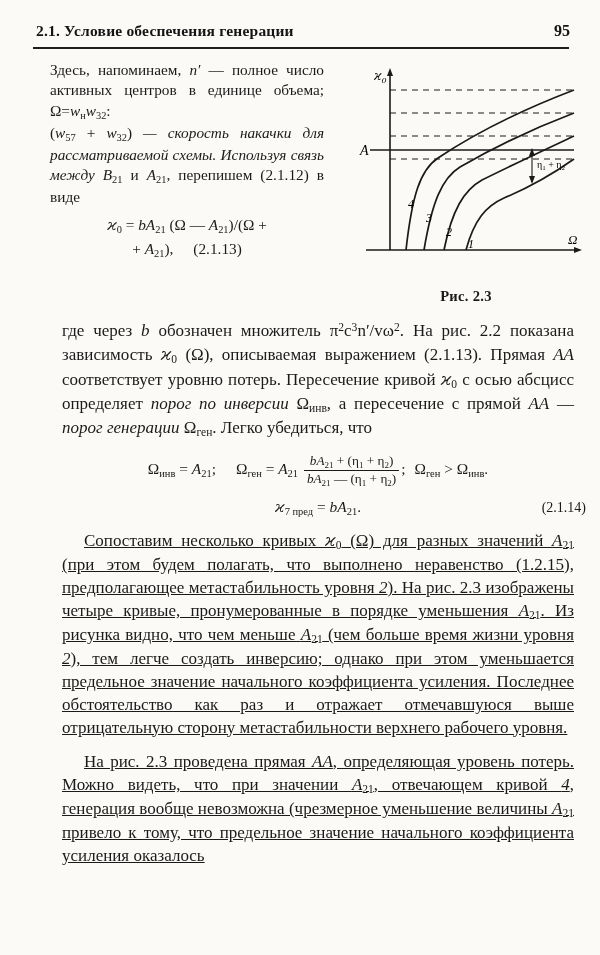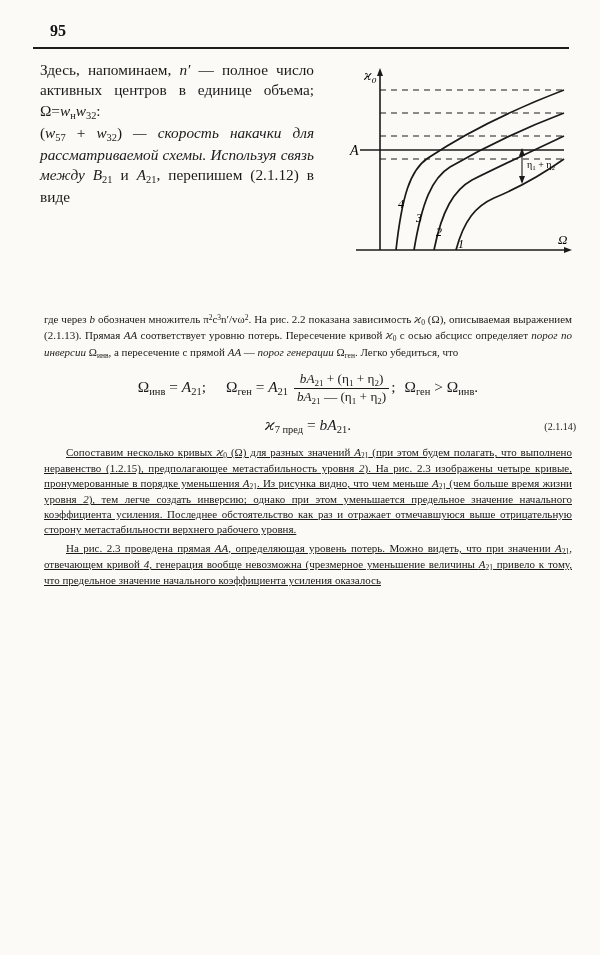--- a/index.html
+++ b/index.html
@@ -50,21 +50,21 @@
     position: absolute;
     top: 47px;
     left: 33px;
     width: 536px;
     height: 1.6px;
     background: #1d1d1d;
   }
   .content {
     position: absolute;
     top: 60px;
-    left: 40px;
+    left: 50px;
     width: 536px;
   }
 
   
   .toprow {
     position: relative;
     min-height: 248px;
   }
   .topleft {
     width: 274px;
@@ -89,39 +89,39 @@
   }
   .figcap {
     margin-top: 6px;
     text-align: center;
     font-weight: bold;
     font-size: 14.6px;
     letter-spacing: .3px;
   }
 
   .body-text {
-    font-size: 11px;
+    font-size: 17px;
     line-height: 1.345;
     text-align: justify;
-    margin: 4px;
+    margin: 12px;
   }
   .body-text.indent { text-indent: 22px; text-decoration: underline; }
 
   .eq-block {
     margin: 10px 0 10px 0;
     text-align: center;
     font-size: 15.4px;
     position: relative;
   }
   .eq-num {
     position: absolute;
     right: 0;
     top: 50%;
     transform: translateY(-50%);
-    font-size: 10px;
+    font-size: 14px;
   }
 
   i, .it { font-style: italic; }
   .sub {
     font-size: 0.68em;
     vertical-align: -0.3em;
     font-style: normal;
   }
   .sup {
     font-size: 0.68em;
@@ -141,32 +141,37 @@
   .kappa { font-family: "DejaVu Serif", serif; font-style: italic; }
   .gap { display: inline-block; width: 20px; }
   .gap-s { display: inline-block; width: 9px; }
 </style>
 </head>
 <body>
 
 <div class="page">
 
   <div class="header">
+    <span class="header-title">2.1. Условие обеспечения генерации</span>
     <span class="header-page">95</span>
   </div>
   <div class="header-rule"></div>
 
   <div class="content">
 
     <div class="toprow">
 
       <div class="topleft">
         <p><span>Здесь, напоминаем, </span><i>n′</i><span> — полное число активных центров в единице объема; Ω=</span><i>w</i><span class="sub">н</span><i>w</i><span class="sub">32</span><span>:</span><br>
         (<i>w</i><span class="sub">57</span> + <i>w</i><span class="sub">32</span>)<i> — скорость накачки для рассматриваемой схемы. Используя связь между </i><i>B</i><span class="sub">21</span><span> и </span><i>A</i><span class="sub">21</span><span>, перепишем (2.1.12) в виде</span></p>
 
+        <div class="eq-inline">
+          <span class="kappa">ϰ</span><span class="sub">0</span> = <i>bA</i><span class="sub">21</span> (Ω — <i>A</i><span class="sub">21</span>)/(Ω +<br>
+          + <i>A</i><span class="sub">21</span>),<span class="gap"></span><span>(2.1.13)</span>
+        </div>
       </div>
 
       <div class="fig">
         <svg width="240" height="214" viewBox="0 0 240 214">
 
           <line x1="44" y1="8" x2="44" y2="186" stroke="#1a1a1a" stroke-width="1.6"></line>
           <line x1="20" y1="186" x2="232" y2="186" stroke="#1a1a1a" stroke-width="1.6"></line>
 
           <polygon points="44,4 41,12 47,12" fill="#1a1a1a"></polygon>
           <polygon points="236,186 228,183 228,189" fill="#1a1a1a"></polygon>
@@ -189,20 +194,21 @@
 
           <text x="28" y="16" font-family="DejaVu Serif, serif" font-size="12" font-style="italic">ϰ<tspan font-size="8" dy="3">0</tspan></text>
           <text x="222" y="180" font-family="Liberation Serif, serif" font-size="13" font-style="italic">Ω</text>
           <text x="14" y="91" font-family="Liberation Serif, serif" font-size="14" font-style="italic">A</text>
           <text x="191" y="104" font-family="Liberation Serif, serif" font-size="10">η<tspan font-size="7" dy="2">1</tspan><tspan font-size="10" dy="-2"> + η</tspan><tspan font-size="7" dy="2">2</tspan></text>
           <text x="62" y="144" font-family="Liberation Serif, serif" font-size="12" font-style="italic">4</text>
           <text x="80" y="158" font-family="Liberation Serif, serif" font-size="12" font-style="italic">3</text>
           <text x="100" y="172" font-family="Liberation Serif, serif" font-size="12" font-style="italic">2</text>
           <text x="122" y="184" font-family="Liberation Serif, serif" font-size="12" font-style="italic">1</text>
         </svg>
+        <div class="figcap">Рис. 2.3</div>
       </div>
     </div>
 
     <p class="body-text"><span>где через </span><i>b</i><span> обозначен множитель π</span><span class="sup">2</span><span>c</span><span class="sup">3</span><span>n′/vω</span><span class="sup">2</span><span>. На рис. 2.2 показана зависимость </span><span class="kappa">ϰ</span><span class="sub">0</span><span> (Ω), описываемая выражением (2.1.13). Прямая </span><i>AA</i><span> соответствует уровню потерь. Пересечение кривой </span><span class="kappa">ϰ</span><span class="sub">0</span><span> с осью абсцисс определяет </span><i>порог по инверсии</i><span> Ω</span><span class="sub">инв</span><span>, а пересечение с прямой </span><i>AA</i><span> — </span><i>порог генерации</i><span> Ω</span><span class="sub">ген</span><span>. Легко убедиться, что</span></p>
 
     <div class="eq-block">
       Ω<span class="sub">инв</span> = <i>A</i><span class="sub">21</span>;<span class="gap"></span>Ω<span class="sub">ген</span> = <i>A</i><span class="sub">21</span>
       <span class="frac">
         <span class="num"><i>bA</i><span class="sub">21</span> + (η<span class="sub">1</span> + η<span class="sub">2</span>)</span>
         <span class="den"><i>bA</i><span class="sub">21</span> — (η<span class="sub">1</span> + η<span class="sub">2</span>)</span>

